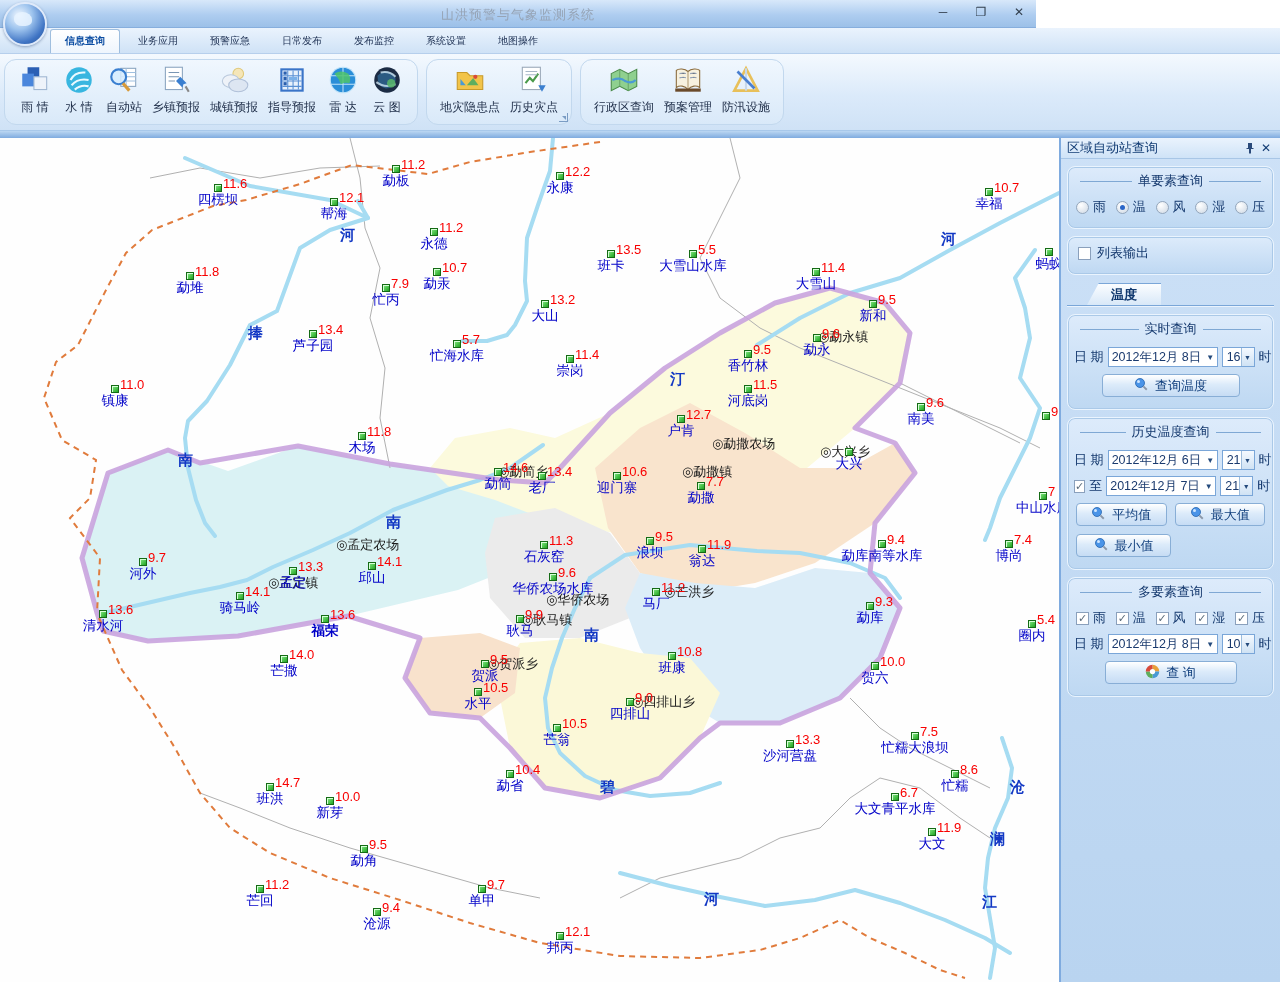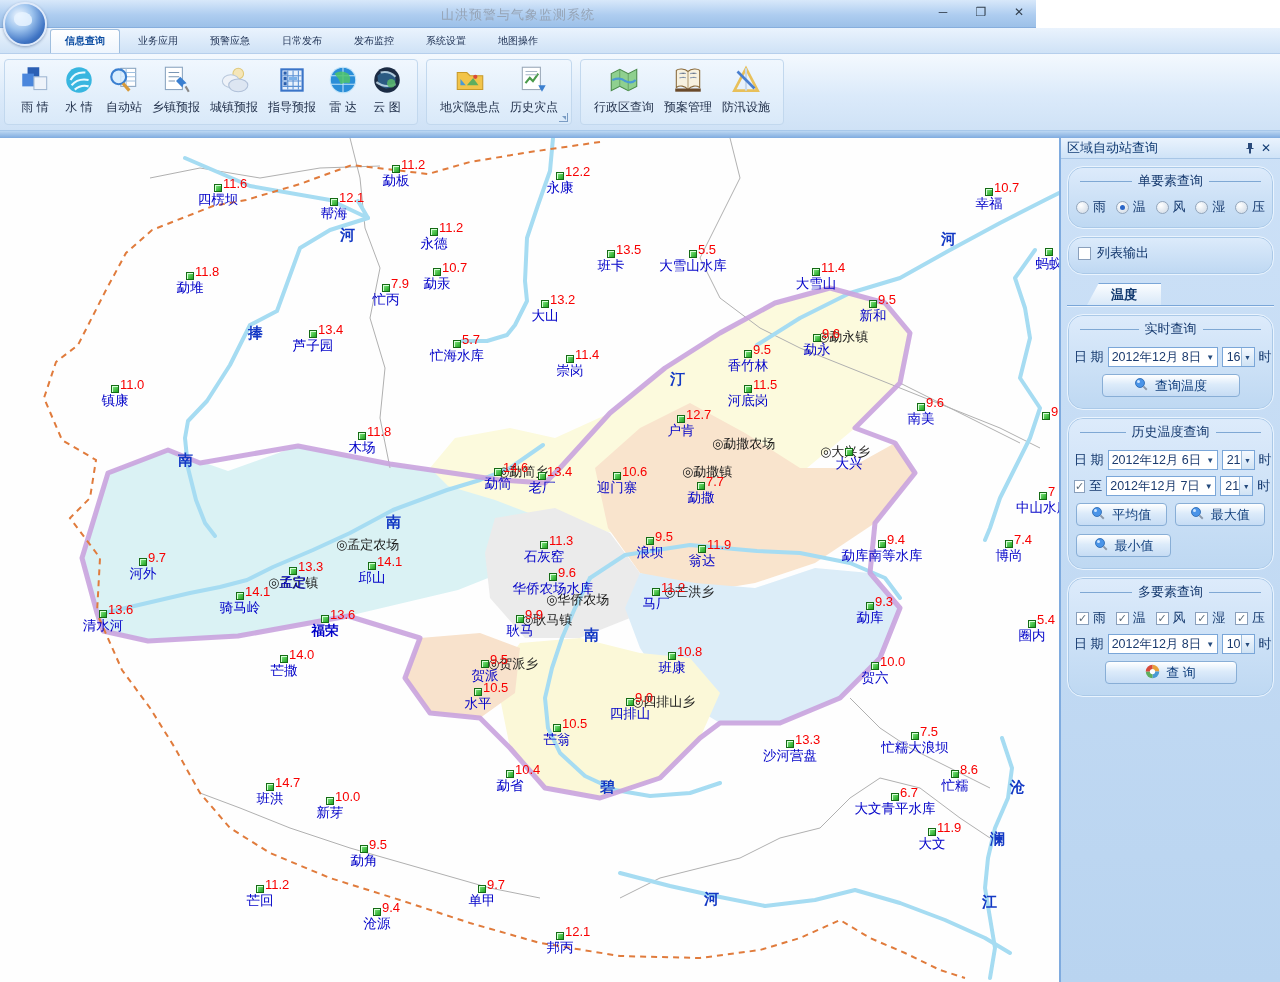--- a/index.html
+++ b/index.html
@@ -23,21 +23,21 @@
   .tabstrip{position:absolute;left:0;top:28px;width:1280px;height:26px;
     background:linear-gradient(#eaf3fd,#cfe2f6);border-bottom:1px solid #b6cfec;padding-left:50px;display:flex;align-items:flex-end;}
   .tab{padding:4px 14px 5px;font-size:10px;color:#1c2f52;margin-right:4px;cursor:default;}
   .tab.active{background:linear-gradient(#ffffff,#eef5fd);border:1px solid #9fbede;border-bottom:none;
     border-radius:3px 3px 0 0;color:#0c4da2;font-weight:bold;}
 
   
   .toolbar{position:absolute;left:0;top:54px;width:1280px;height:76px;
     background:linear-gradient(#f4f9fe,#dbeafa 55%,#cfe2f6);display:flex;align-items:center;padding-left:4px;}
   .tgroup{position:relative;display:flex;align-items:flex-start;height:66px;margin-right:8px;padding:3px 8px;
-    border:1px solid #c2d8ee;border-radius:4px;background:linear-gradient(#f0f7fe,#d9e9f9);}
+    border:1px solid #c2d8ee;border-radius:12px;background:linear-gradient(#f0f7fe,#d9e9f9);}
   .titem{display:flex;flex-direction:column;align-items:center;margin:0 5px;cursor:default;}
   .ticon{width:34px;height:34px;}
   .ticon svg{width:34px;height:34px;display:block;}
   .tlabel{font-size:12px;color:#1c2b46;margin-top:2px;white-space:nowrap;}
   .gexp{position:absolute;right:3px;bottom:2px;width:9px;height:9px;border-right:1px solid #7a9cc4;border-bottom:1px solid #7a9cc4;}
   .gexp::after{content:"";position:absolute;right:1px;bottom:1px;border-left:4px solid transparent;border-top:4px solid #7a9cc4;}
   .tooledge{position:absolute;left:0;top:130px;width:1280px;height:8px;
     background:linear-gradient(#bcd7f2,#7fabdf);border-top:1px solid #a8c8ea;}
 
   
@@ -52,21 +52,21 @@
   .town{position:absolute;color:#1c1c1c;font-size:13px;white-space:nowrap;}
   .rv{position:absolute;color:#1238c4;font-size:15px;font-weight:bold;white-space:nowrap;}
 
   
   .panel{position:absolute;left:1059px;top:138px;width:221px;height:844px;
     background:linear-gradient(#cde1f7,#b9d4f0);border-left:2px solid #7fabdf;}
   .ptitle{height:21px;display:flex;align-items:center;padding:0 6px;
     background:linear-gradient(#eaf3fd,#cfe3f7);border-bottom:1px solid #a8c6e6;}
   .ptitle .txt{flex:1;font-size:13px;color:#123c74;}
   .pticon{width:16px;height:16px;display:flex;align-items:center;justify-content:center;color:#123c74;font-size:12px;cursor:default;}
-  .pgroup{margin:7px 6px 0;padding:3px 6px 8px;border:1px solid #eaf4fe;border-radius:16px;
+  .pgroup{margin:7px 6px 0;padding:3px 6px 8px;border:1px solid #eaf4fe;border-radius:8px;
     background:linear-gradient(#ddebfb,#bed8f2);box-shadow:inset 0 0 0 1px #aac9e8;}
   .phead{display:flex;align-items:center;color:#15396e;font-size:13px;margin:2px 0 6px;}
   .phead::before,.phead::after{content:"";flex:1;height:1px;background:#7fa8d4;margin:0 6px;}
   .radiorow{display:flex;justify-content:space-between;padding:2px 2px 4px;}
   .ropt{display:flex;align-items:center;gap:4px;font-size:13px;color:#15396e;cursor:default;}
   .rb{width:13px;height:13px;border-radius:50%;background:radial-gradient(circle at 35% 30%,#fff,#cdd8e4);
     border:1px solid #93a6bc;display:inline-flex;align-items:center;justify-content:center;}
   .rb.on::after{content:"";width:5px;height:5px;border-radius:50%;background:#2a66c8;}
   .cb{width:13px;height:13px;background:#fff;border:1px solid #8aa0bc;display:inline-flex;align-items:center;
     justify-content:center;font-size:11px;line-height:11px;color:#5a6a7a;}

